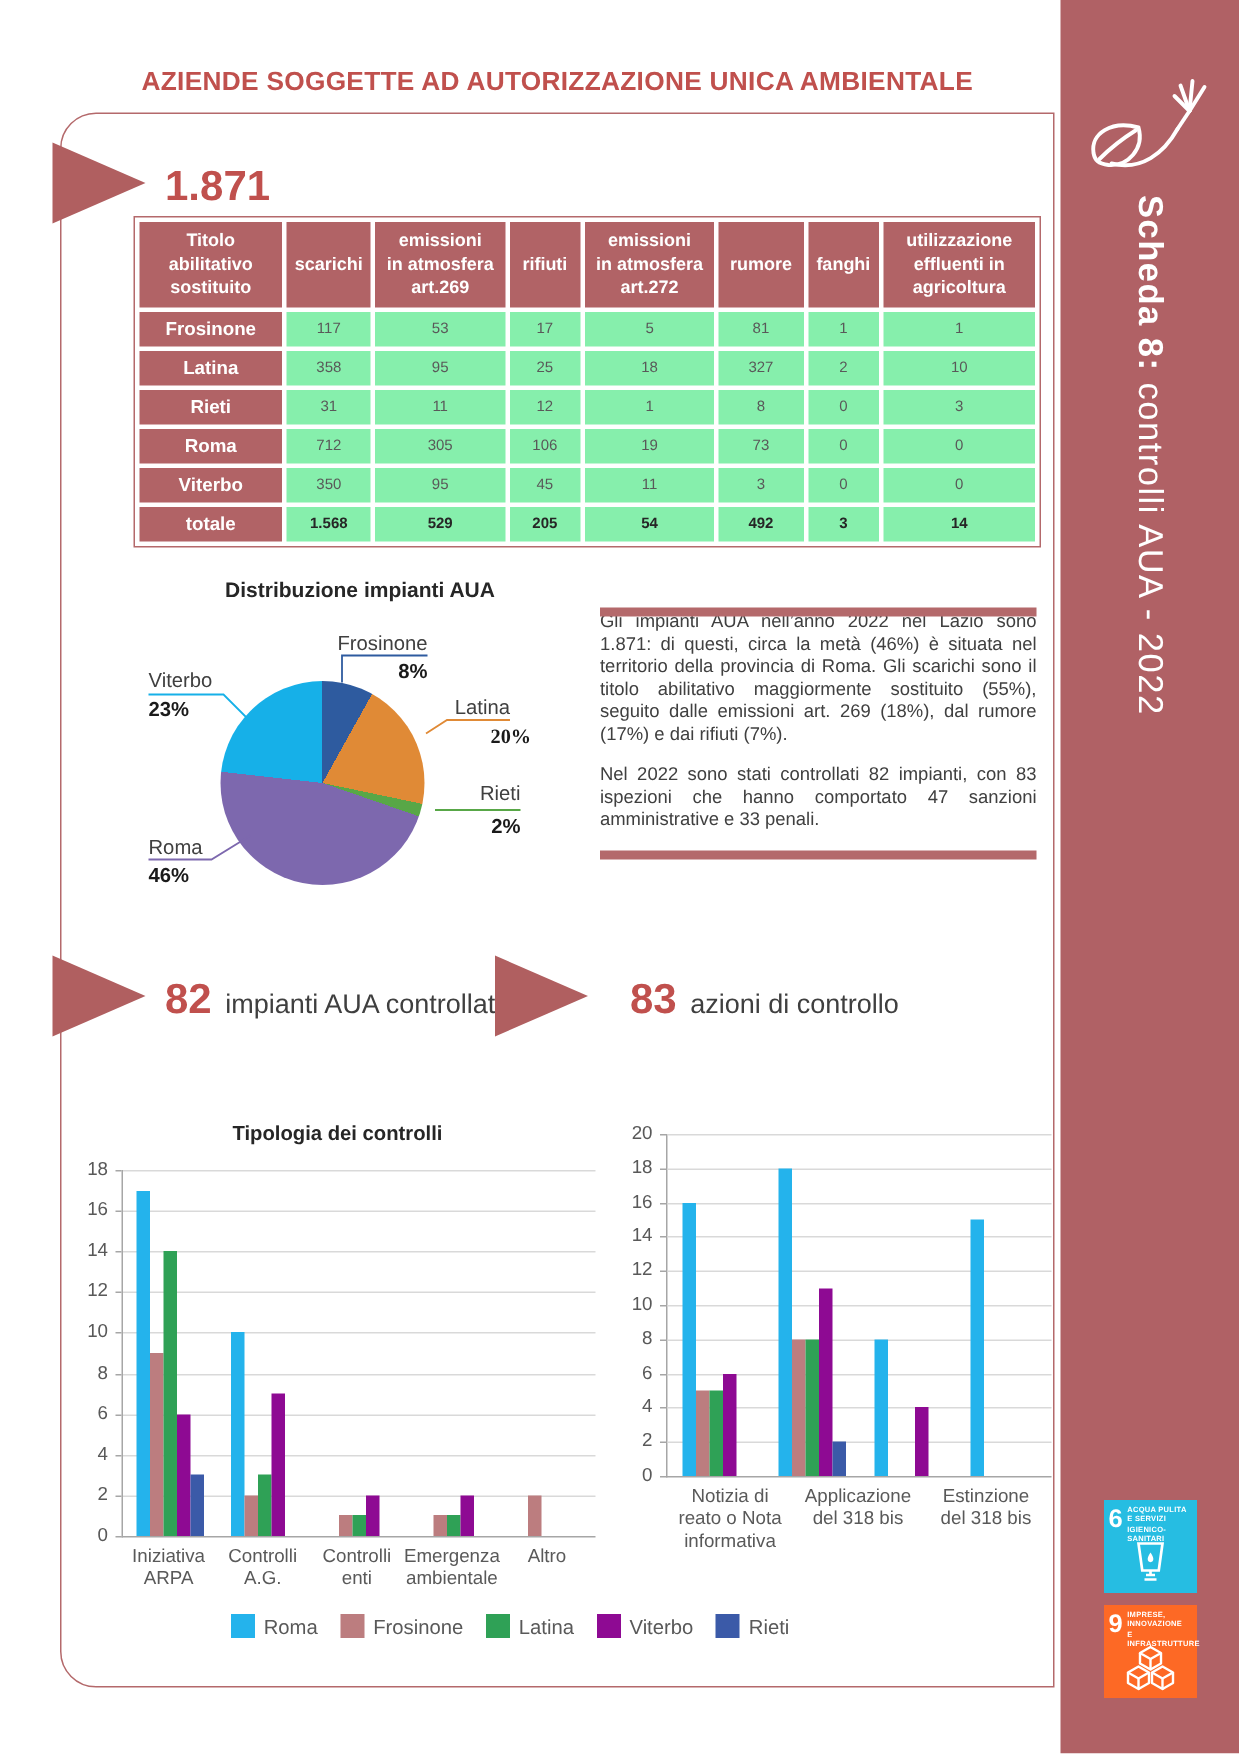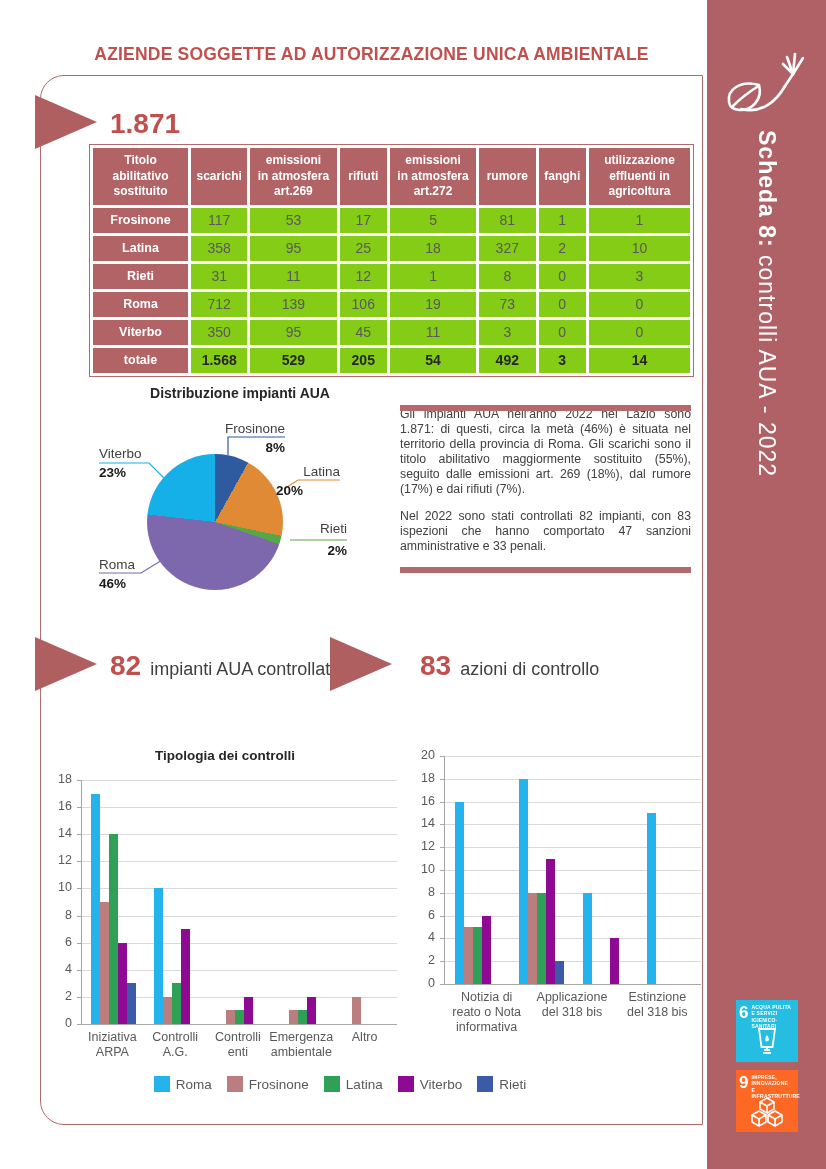--- a/index.html
+++ b/index.html
@@ -35,21 +35,21 @@
 
   .stat{position:absolute;display:flex;align-items:baseline;gap:9px;z-index:3;}
   .stat-value{color:#c0504d;font-size:28px;font-weight:bold;}
   .stat-label{color:#3f3f3f;font-size:18px;}
 
   
   .aua-table{position:absolute;left:90px;top:145px;width:603px;border-collapse:separate;border-spacing:3px;
     background:#fff;outline:1px solid #b4696b;table-layout:fixed;}
   .aua-table th{background:#b16366;color:#fff;font-weight:bold;font-size:12px;line-height:1.3;
     padding:5px 2px;text-align:center;vertical-align:middle;}
-  .aua-table td{background:#84cc16;color:#595959;font-size:14px;text-align:center;padding:4.5px 2px;}
+  .aua-table td{background:#86efac;color:#595959;font-size:10px;text-align:center;padding:4.5px 2px;}
   .aua-table td.rowlabel{background:#b16366;color:#fff;font-weight:bold;font-size:12.5px;}
   .aua-table tr.total td{font-weight:bold;color:#262626;}
   .aua-table tr.total td.rowlabel{color:#fff;}
 
   
   .pie-section{position:absolute;left:85px;top:385px;width:310px;height:215px;}
   .pie-title{position:absolute;top:0;left:0;width:100%;text-align:center;font-size:14px;font-weight:bold;color:#262626;}
   .pie{position:absolute;left:62px;top:69px;width:136px;height:136px;border-radius:50%;}
   .pie-lines{position:absolute;left:0;top:0;}
   .pie-label{position:absolute;font-size:13.5px;color:#404040;line-height:1.1;}
@@ -154,21 +154,21 @@
         <td>11</td>
         <td>12</td>
         <td>1</td>
         <td>8</td>
         <td>0</td>
         <td>3</td>
       </tr>
       <tr>
         <td class="rowlabel">Roma</td>
         <td>712</td>
-        <td>139</td>
+        <td>305</td>
         <td>106</td>
         <td>19</td>
         <td>73</td>
         <td>0</td>
         <td>0</td>
       </tr>
       <tr>
         <td class="rowlabel">Viterbo</td>
         <td>350</td>
         <td>95</td>
@@ -197,21 +197,21 @@
   <svg class="pie-lines" width="310" height="215">
     <polyline points="200,52 143,52 143,70" fill="none" stroke-width="1.2" stroke="#2e5b9f"></polyline>
     <polyline points="255,95 213,95 199,104" fill="none" stroke-width="1.2" stroke="#e08a36"></polyline>
     <polyline points="262,155 205,155" fill="none" stroke-width="1.2" stroke="#58a747"></polyline>
     <polyline points="14,188 56,188 82,172" fill="none" stroke-width="1.2" stroke="#7d68ae"></polyline>
     <polyline points="14,78 64,78 79,93" fill="none" stroke-width="1.2" stroke="#16b0e8"></polyline>
   </svg>
   <div class="pie-label" style="left:118px;top:37px;width:82px;text-align:right;">Frosinone</div>
   <div class="pie-pct" style="left:118px;top:55px;width:82px;text-align:right;">8%</div>
   <div class="pie-label" style="left:205px;top:80px;width:50px;text-align:right;">Latina</div>
-  <div class="pie-pct" style="left:191px;top:98px;width:50px;">20%</div>
+  <div class="pie-pct" style="left:219px;top:98px;width:50px;text-align:right;font-family:Liberation Serif, serif;">20%</div>
   <div class="pie-label" style="left:215px;top:137px;width:47px;text-align:right;">Rieti</div>
   <div class="pie-pct" style="left:215px;top:158px;width:47px;text-align:right;">2%</div>
   <div class="pie-label" style="left:14px;top:173px;width:58px;">Roma</div>
   <div class="pie-pct" style="left:14px;top:191px;width:58px;">46%</div>
   <div class="pie-label" style="left:14px;top:62px;width:60px;">Viterbo</div>
   <div class="pie-pct" style="left:14px;top:80px;width:60px;">23%</div>
 </div>
 
 <div class="analysis">
   <div class="bar top"></div>

